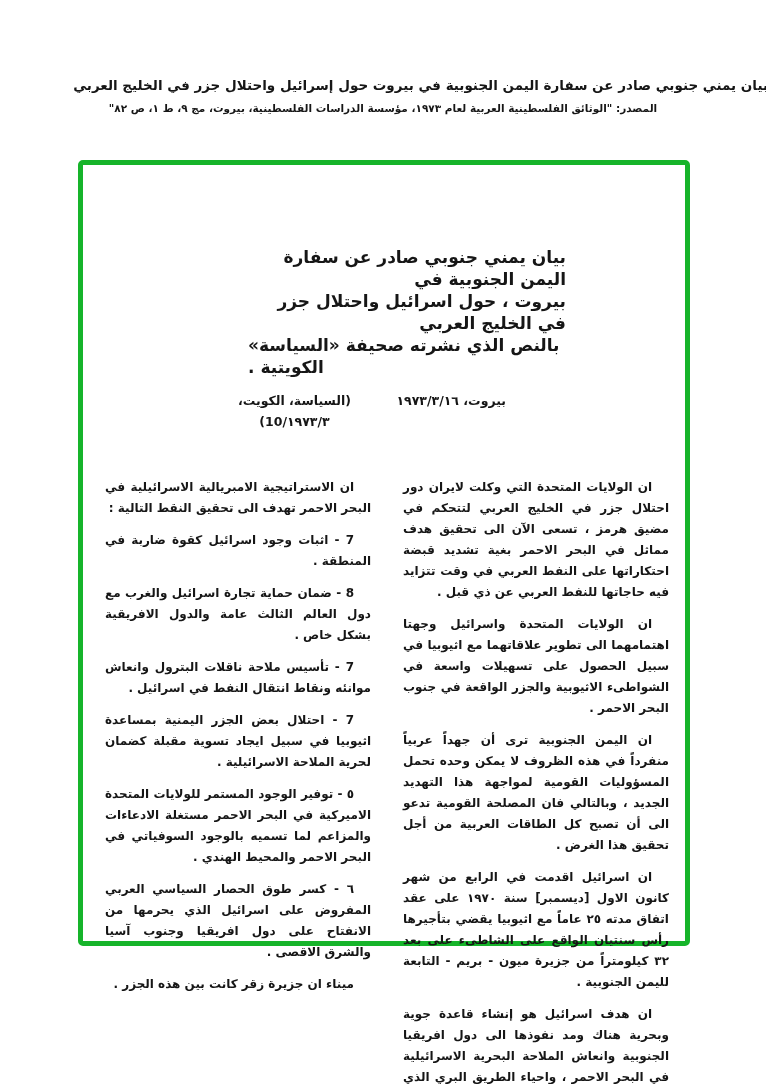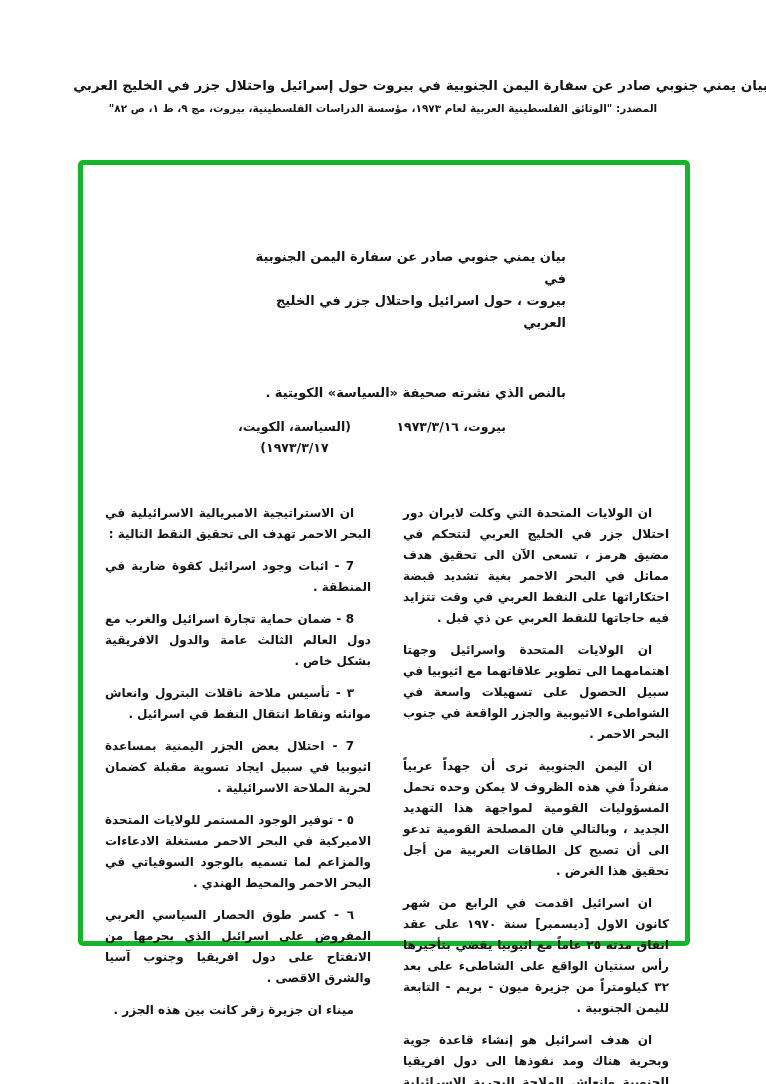--- a/index.html
+++ b/index.html
@@ -24,24 +24,24 @@
     width:602px;height:776px;
     border:5px solid #16b42a;border-radius:5px;
     background:#ffffff;box-sizing:content-box;
   }
   .doc{
     direction:rtl;height:100%;box-sizing:border-box;
     padding:81px 5px 0 5px;font-weight:700;
   }
   .doc-title{
     width:318px;margin:0 114px 0 auto;
-    font-size:13px;line-height:22px;
+    font-size:17px;line-height:22px;
   }
   .doc-title .t-line{text-align:right;}
-  .doc-title .t-line.last{text-align:right;margin-top:48px;}
+  .doc-title .t-line.last{text-align:left;}
   .date-row{
     width:268px;margin:12px 174px 0 auto;
     display:flex;justify-content:space-between;align-items:flex-start;
     font-size:12.5px;line-height:21px;
   }
   .attribution .att-l2{text-align:center;}
   .columns{
     display:flex;gap:10px;margin-top:34px;
     font-size:12px;line-height:21px;
   }
@@ -64,37 +64,37 @@
     <div class="doc-title">
       <div class="t-line">بيان يمني جنوبي صادر عن سفارة اليمن الجنوبية في</div>
       <div class="t-line">بيروت ، حول اسرائيل واحتلال جزر في الخليج العربي</div>
       <div class="t-line last">بالنص الذي نشرته صحيفة «السياسة» الكويتية .</div>
     </div>
 
     <div class="date-row">
       <div class="dateline">بيروت، ١٩٧٣/٣/١٦</div>
       <div class="attribution">
         <div class="att-l1">(السياسة، الكويت،</div>
-        <div class="att-l2">١٩٧٣/٣/١٧)</div>
+        <div class="att-l2">١٩٧٣/٣/10)</div>
       </div>
     </div>
 
     <div class="columns">
       <div class="col">
         <p>ان الولايات المتحدة التي وكلت لايران دور احتلال جزر في الخليج العربي لتتحكم في مضيق هرمز ، تسعى الآن الى تحقيق هدف مماثل في البحر الاحمر بغية تشديد قبضة احتكاراتها على النفط العربي في وقت تتزايد فيه حاجاتها للنفط العربي عن ذي قبل .</p>
         <p>ان الولايات المتحدة واسرائيل وجهتا اهتمامهما الى تطوير علاقاتهما مع اثيوبيا في سبيل الحصول على تسهيلات واسعة في الشواطىء الاثيوبية والجزر الواقعة في جنوب البحر الاحمر .</p>
         <p>ان اليمن الجنوبية ترى أن جهداً عربياً منفرداً في هذه الظروف لا يمكن وحده تحمل المسؤوليات القومية لمواجهة هذا التهديد الجديد ، وبالتالي فان المصلحة القومية تدعو الى أن تصبح كل الطاقات العربية من أجل تحقيق هذا الغرض .</p>
         <p>ان اسرائيل اقدمت في الرابع من شهر كانون الاول [ديسمبر] سنة ١٩٧٠ على عقد اتفاق مدته ٢٥ عاماً مع اثيوبيا يقضي بتأجيرها رأس سنتيان الواقع على الشاطىء على بعد ٣٢ كيلومتراً من جزيرة ميون - بريم - التابعة لليمن الجنوبية .</p>
         <p>ان هدف اسرائيل هو إنشاء قاعدة جوية وبحرية هناك ومد نفوذها الى دول افريقيا الجنوبية وانعاش الملاحة البحرية الاسرائيلية في البحر الاحمر ، واحياء الطريق البري الذي يربط ميناء عسقلان على البحر الابيض المتوسط وميناء ايلات على خليج العقبة .</p>
       </div>
       <div class="col">
         <p>ان الاستراتيجية الامبريالية الاسرائيلية في البحر الاحمر تهدف الى تحقيق النقط التالية :</p>
         <p>7 - اثبات وجود اسرائيل كقوة ضاربة في المنطقة .</p>
         <p>8 - ضمان حماية تجارة اسرائيل والغرب مع دول العالم الثالث عامة والدول الافريقية بشكل خاص .</p>
-        <p>٣ - تأسيس ملاحة ناقلات البترول وانعاش موانئه ونقاط انتقال النفط في اسرائيل .</p>
+        <p>7 - تأسيس ملاحة ناقلات البترول وانعاش موانئه ونقاط انتقال النفط في اسرائيل .</p>
         <p>7 - احتلال بعض الجزر اليمنية بمساعدة اثيوبيا في سبيل ايجاد تسوية مقبلة كضمان لحرية الملاحة الاسرائيلية .</p>
         <p>٥ - توفير الوجود المستمر للولايات المتحدة الاميركية في البحر الاحمر مستغلة الادعاءات والمزاعم لما تسميه بالوجود السوفياتي في البحر الاحمر والمحيط الهندي .</p>
         <p>٦ - كسر طوق الحصار السياسي العربي المفروض على اسرائيل الذي يحرمها من الانفتاح على دول افريقيا وجنوب آسيا والشرق الاقصى .</p>
         <p>ميناء ان جزيرة زقر كانت بين هذه الجزر .</p>
       </div>
     </div>
 
     <div class="end-rule"></div>
 
   </div>

